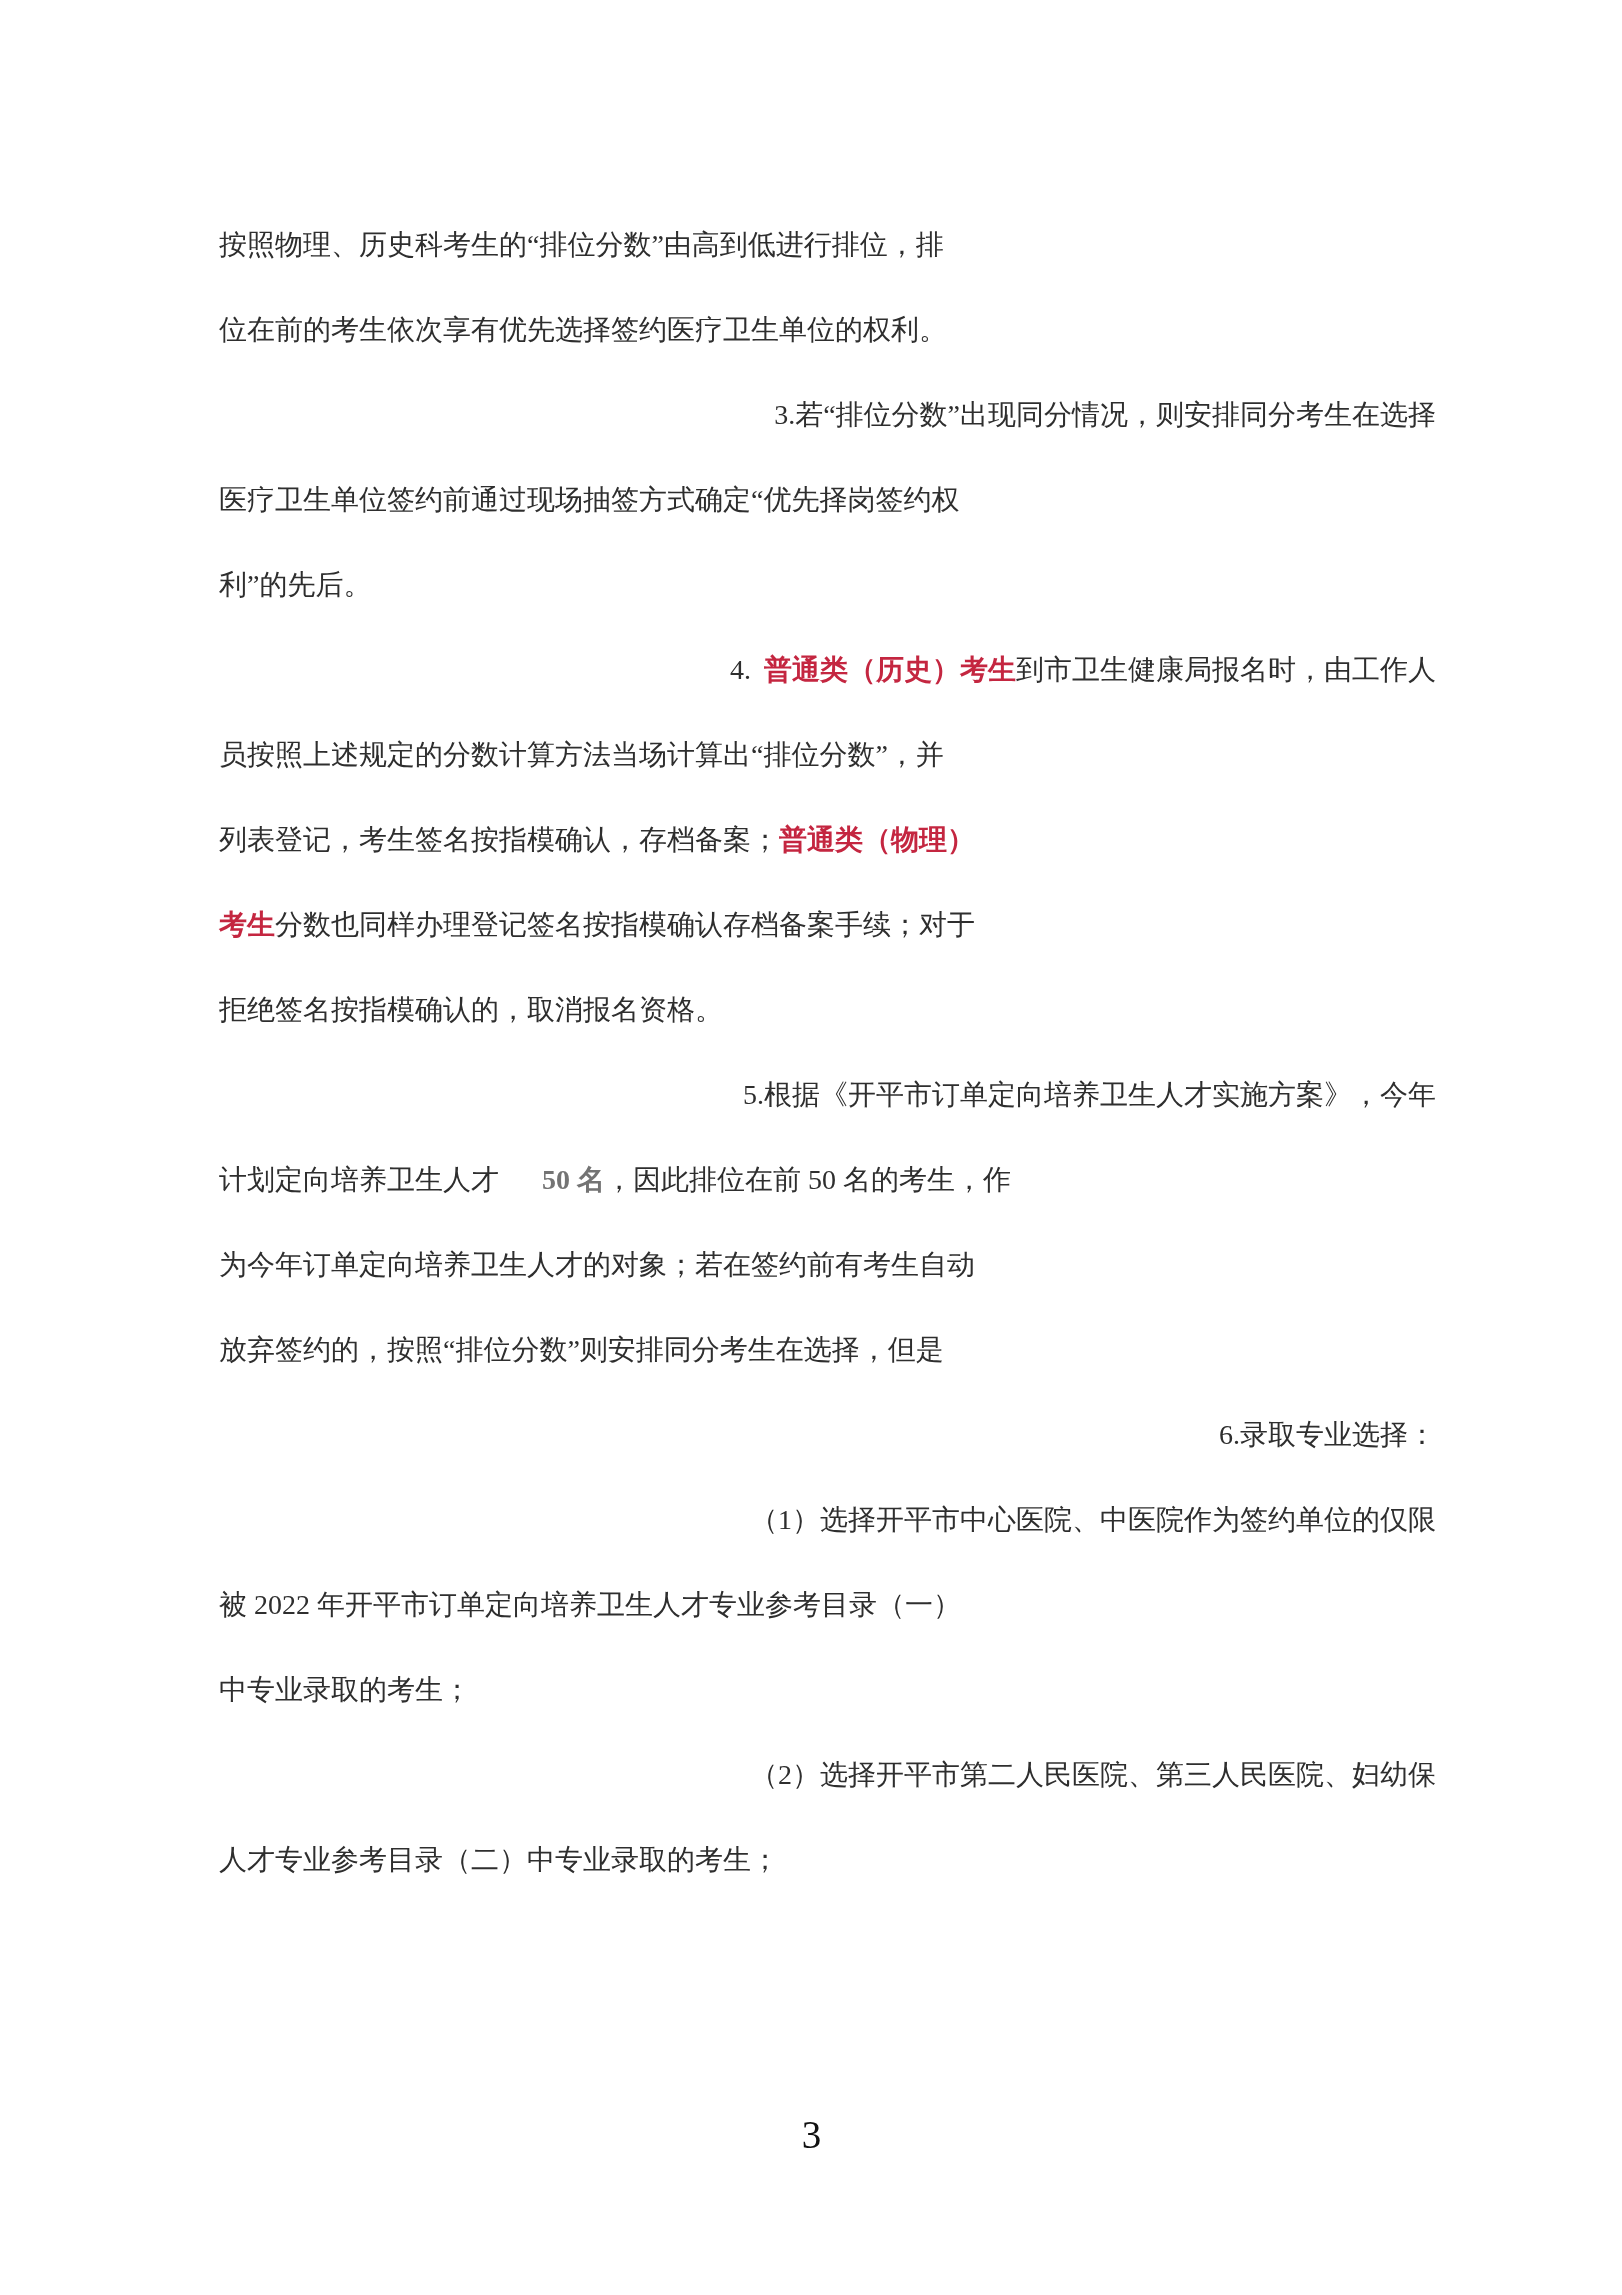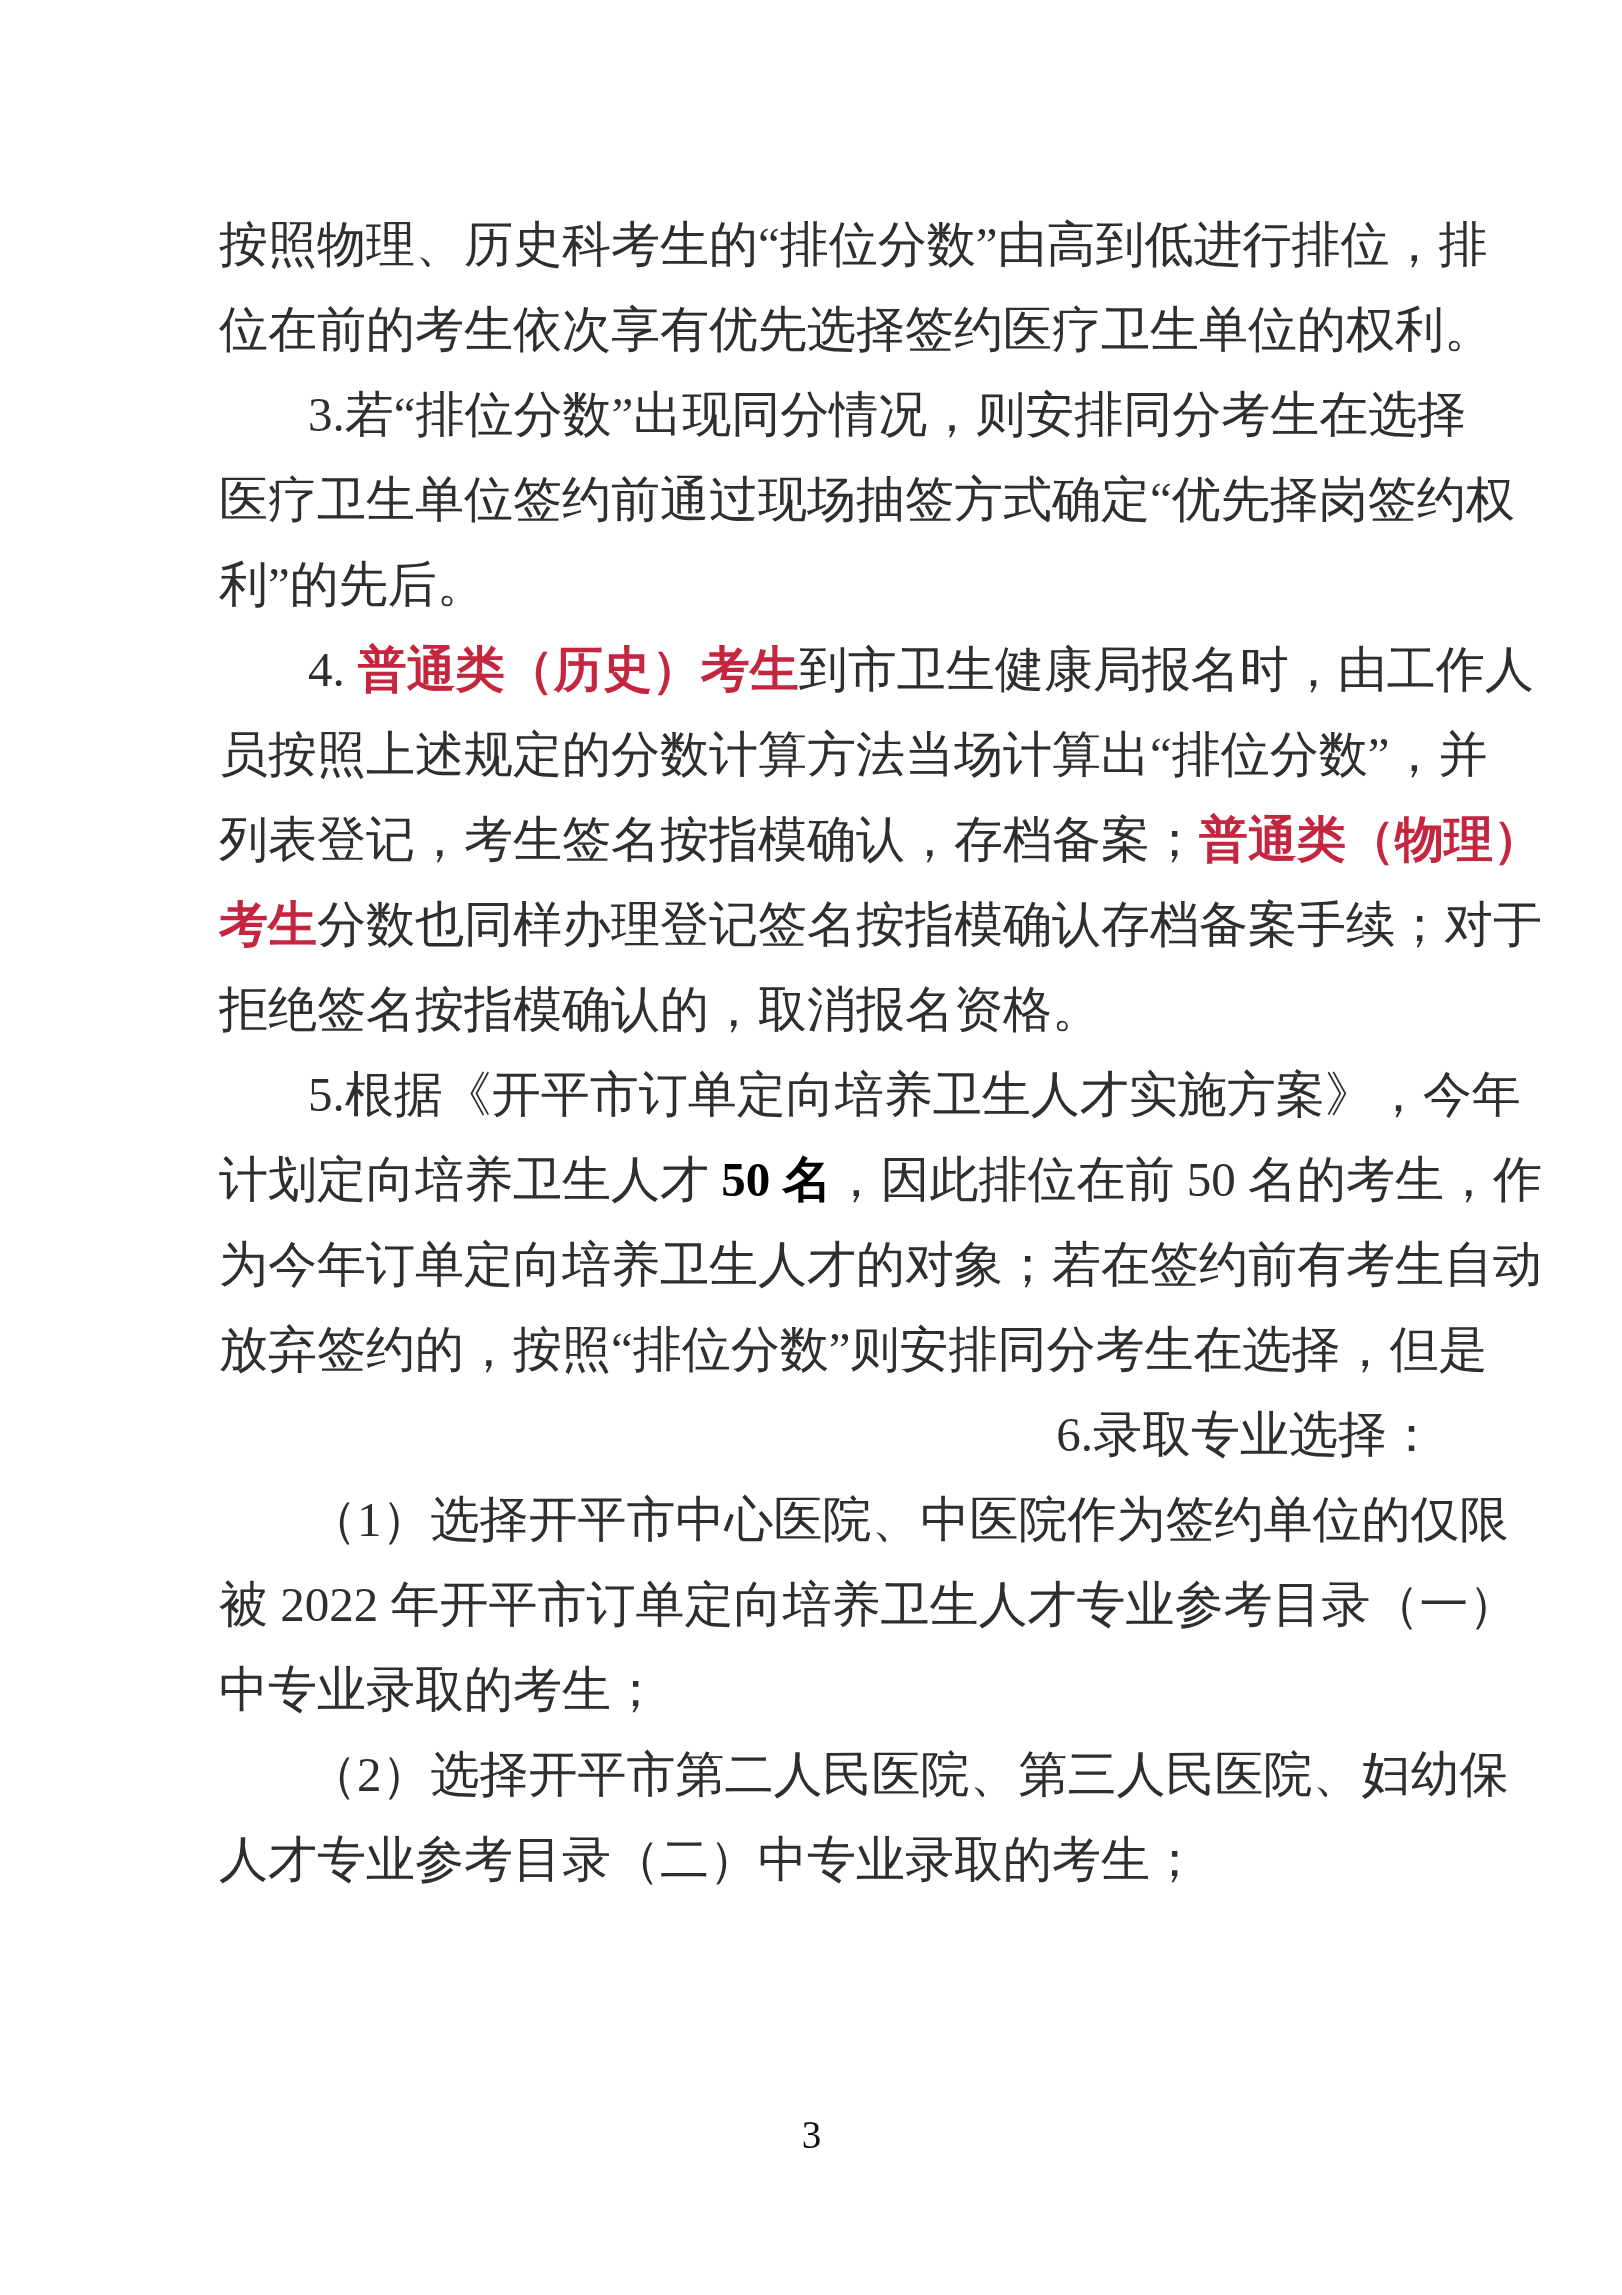--- a/index.html
+++ b/index.html
@@ -15,21 +15,21 @@
     overflow: hidden;
     font-family: "Liberation Serif", "DejaVu Serif", serif;
   }
   .doc-body {
     position: absolute;
     left: 219px;
     top: 202px;
     width: 1217px;
   }
   .line {
-    font-size: 49px;
+    font-size: 28px;
     line-height: 85px;
     height: 85px;
     white-space: nowrap;
     color: #2e2e2e;
   }
   .line.indent {
     padding-left: 89px;
     text-align: right;
   }
   .seg {
@@ -57,21 +57,21 @@
       <div class="line"><span class="seg">位在前的考生依次享有优先选择签约医疗卫生单位的权利。</span></div>
       <div class="line indent"><span class="seg">3.若“排位分数”出现同分情况，则安排同分考生在选择</span></div>
       <div class="line"><span class="seg">医疗卫生单位签约前通过现场抽签方式确定“优先择岗签约权</span></div>
       <div class="line"><span class="seg">利”的先后。</span></div>
       <div class="line indent"><span class="seg">4.</span><span class="seg red" style="color: rgb(196, 38, 64); margin-left: 13px;">普通类（历史）考生</span><span class="seg">到市卫生健康局报名时，由工作人</span></div>
       <div class="line"><span class="seg">员按照上述规定的分数计算方法当场计算出“排位分数”，并</span></div>
       <div class="line"><span class="seg">列表登记，考生签名按指模确认，存档备案；</span><span class="seg red" style="color: rgb(196, 38, 64);">普通类（物理）</span></div>
       <div class="line"><span class="seg red" style="color: rgb(196, 38, 64);">考生</span><span class="seg">分数也同样办理登记签名按指模确认存档备案手续；对于</span></div>
       <div class="line"><span class="seg">拒绝签名按指模确认的，取消报名资格。</span></div>
       <div class="line indent"><span class="seg">5.根据《开平市订单定向培养卫生人才实施方案》，今年</span></div>
-      <div class="line"><span class="seg">计划定向培养卫生人才 </span><span class="seg red" style="color: #000000;">50 名</span><span class="seg">，因此排位在前 50 名的考生，作</span></div>
+      <div class="line"><span class="seg">计划定向培养卫生人才 </span><span class="seg red" style="color: #737373; margin-left: 36px;">50 名</span><span class="seg">，因此排位在前 50 名的考生，作</span></div>
       <div class="line"><span class="seg">为今年订单定向培养卫生人才的对象；若在签约前有考生自动</span></div>
       <div class="line"><span class="seg">放弃签约的，按照“排位分数”则安排同分考生在选择，但是</span></div>
       <div class="line indent"><span class="seg">6.录取专业选择：</span></div>
       <div class="line indent"><span class="seg">（1）选择开平市中心医院、中医院作为签约单位的仅限</span></div>
       <div class="line"><span class="seg">被 2022 年开平市订单定向培养卫生人才专业参考目录（一）</span></div>
       <div class="line"><span class="seg">中专业录取的考生；</span></div>
       <div class="line indent"><span class="seg">（2）选择开平市第二人民医院、第三人民医院、妇幼保</span></div>
       <div class="line"><span class="seg">人才专业参考目录（二）中专业录取的考生；</span></div>
     </div>
   <div class="footer">3</div>

